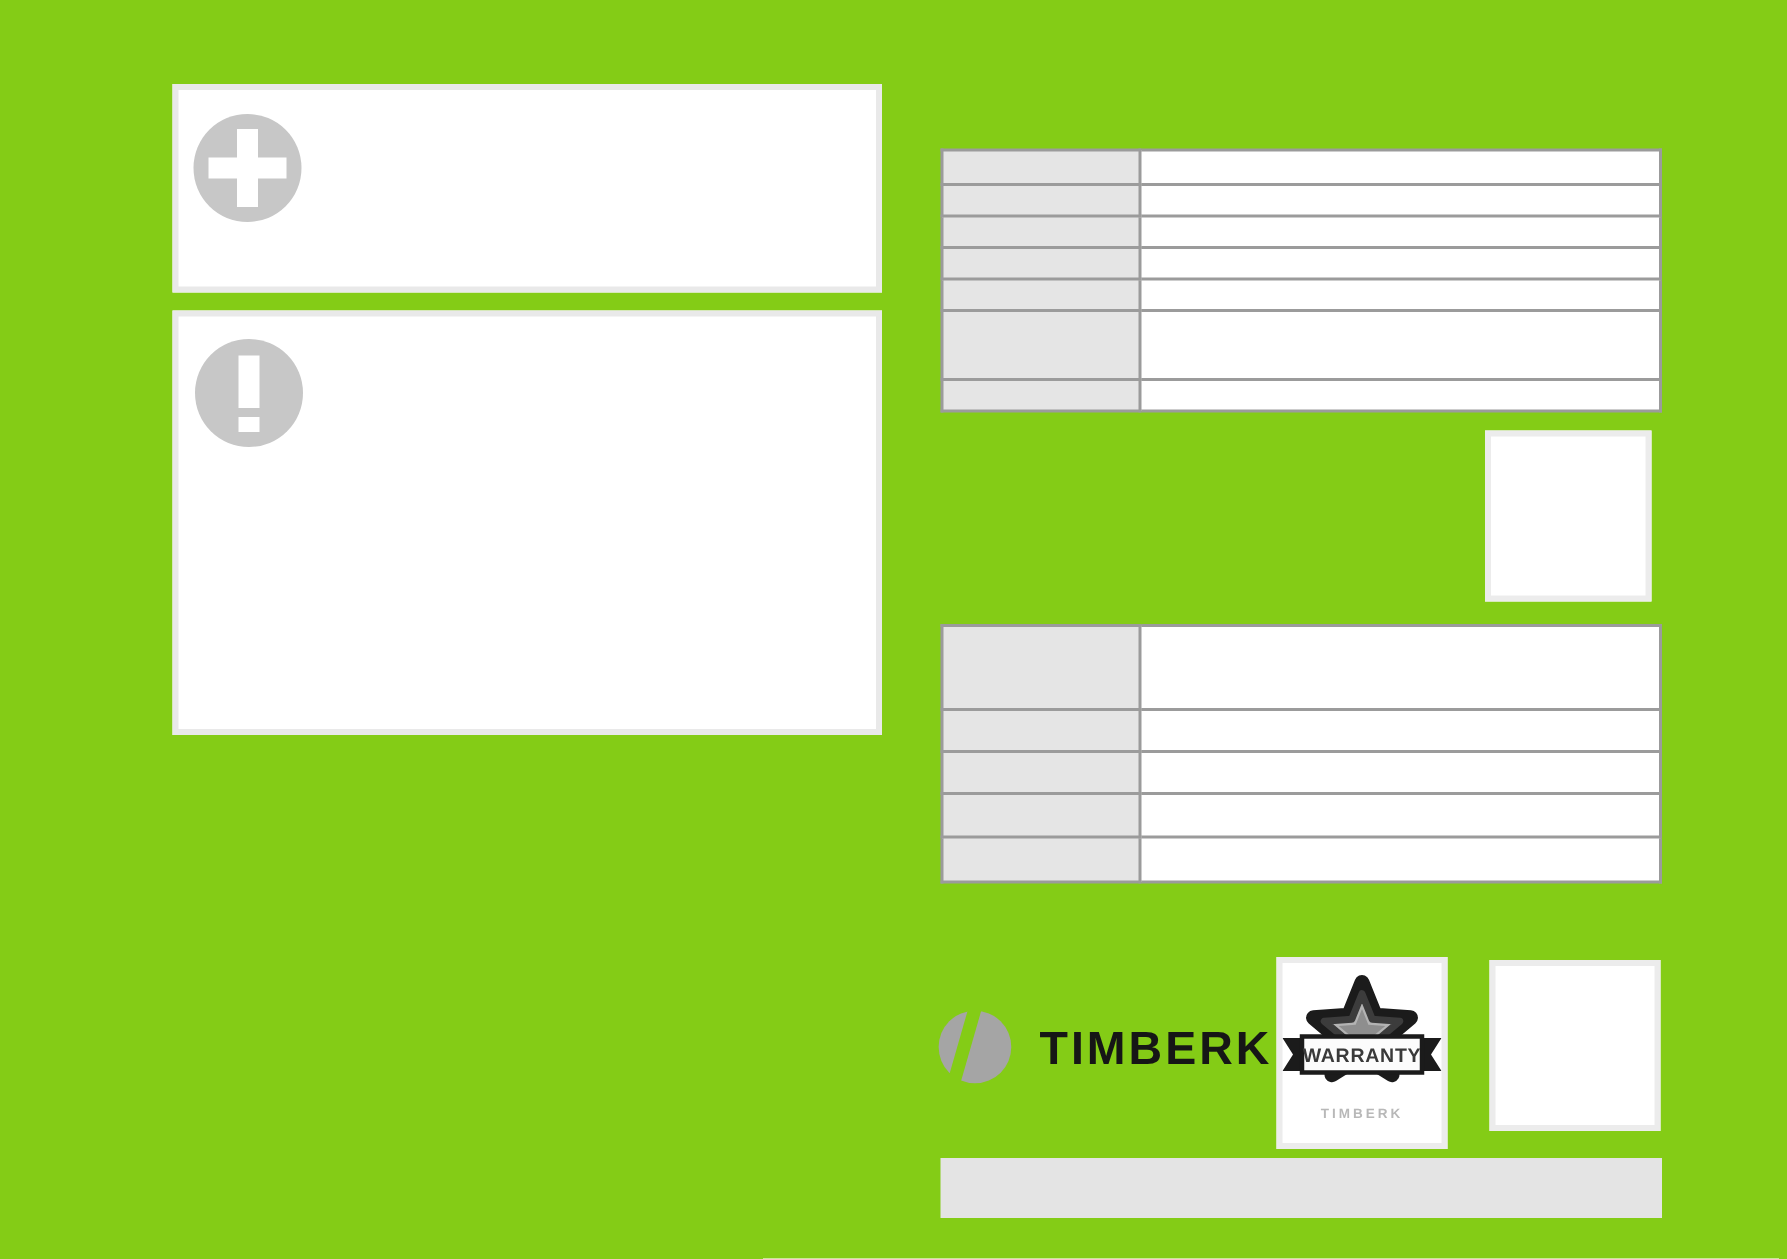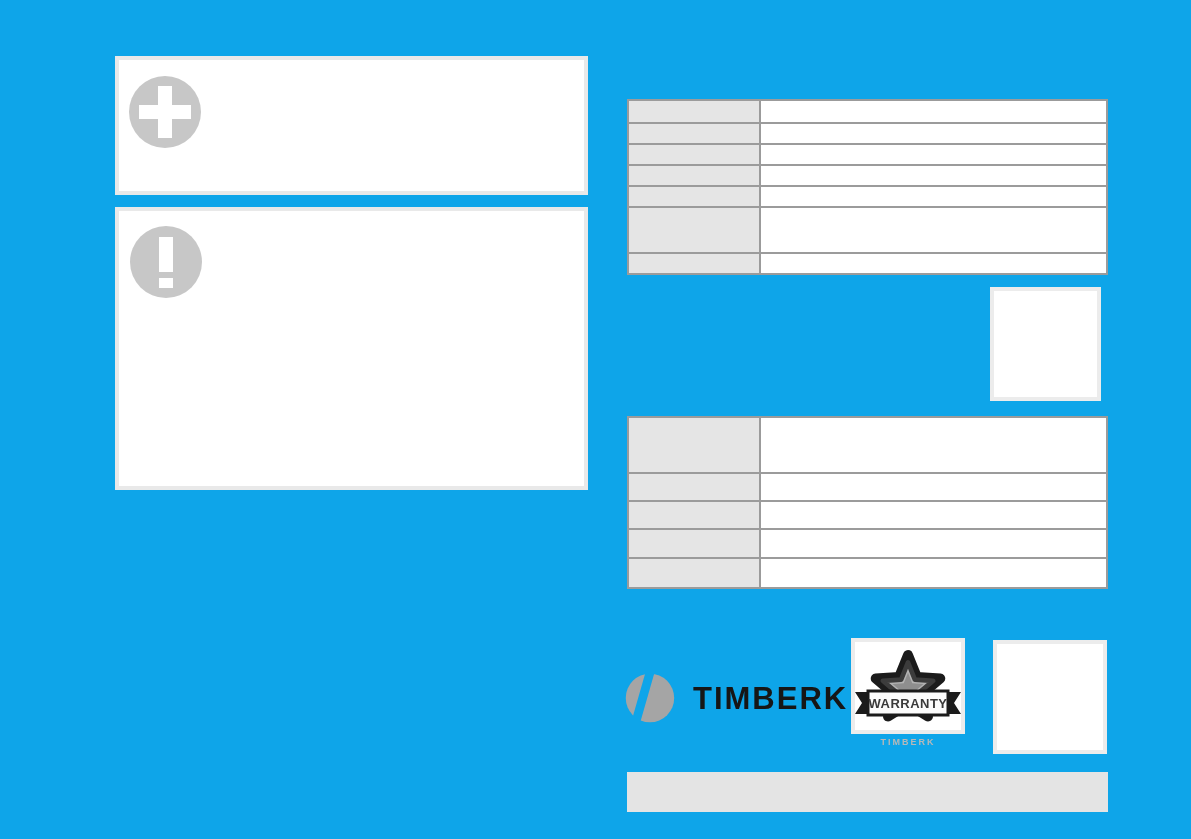--- a/index.html
+++ b/index.html
@@ -1,17 +1,17 @@
 <!DOCTYPE html>
 <html><head>
 <meta charset="utf-8">
 <style>
   html,body { margin:0; padding:0; background:#ffffff; }
   .page {
-    position:relative; width:1191px; height:839px; background:#0ea5e9;
+    position:relative; width:1191px; height:839px; background:#84cc16;
     font-family:"Liberation Sans", sans-serif; overflow:hidden;
   }
 
   
   .note-box {
     position:absolute; left:115px; width:473px; background:#ffffff;
     border:4px solid #e9e9e9; box-sizing:border-box;
   }
   #note-plus { top:56px; height:139px; }
   #note-warning { top:207px; height:283px; }
@@ -56,21 +56,21 @@
 
   
   #brand-logo { position:absolute; left:618px; top:663px; height:70px; display:flex; align-items:center; }
   #brand-logo .wordmark {
     margin-left:13px; font-size:31px; font-weight:bold; letter-spacing:2px;
     color:#161616; line-height:1;
   }
 
   
   #badge-box {
-    position:absolute; left:851px; top:638px; width:114px; height:96px;
+    position:absolute; left:851px; top:638px; width:114px; height:128px;
     background:#ffffff; border:4px solid #ececec; box-sizing:border-box;text-align:right;
   }
   #badge-box svg { display:block; margin:0 auto; }
 
   
   #footer-bar {
     position:absolute; left:627px; top:772px; width:481px; height:40px;
     background:#e4e4e4; font-size:11px; color:#555; line-height:40px; text-align:center;
   }
 </style>

